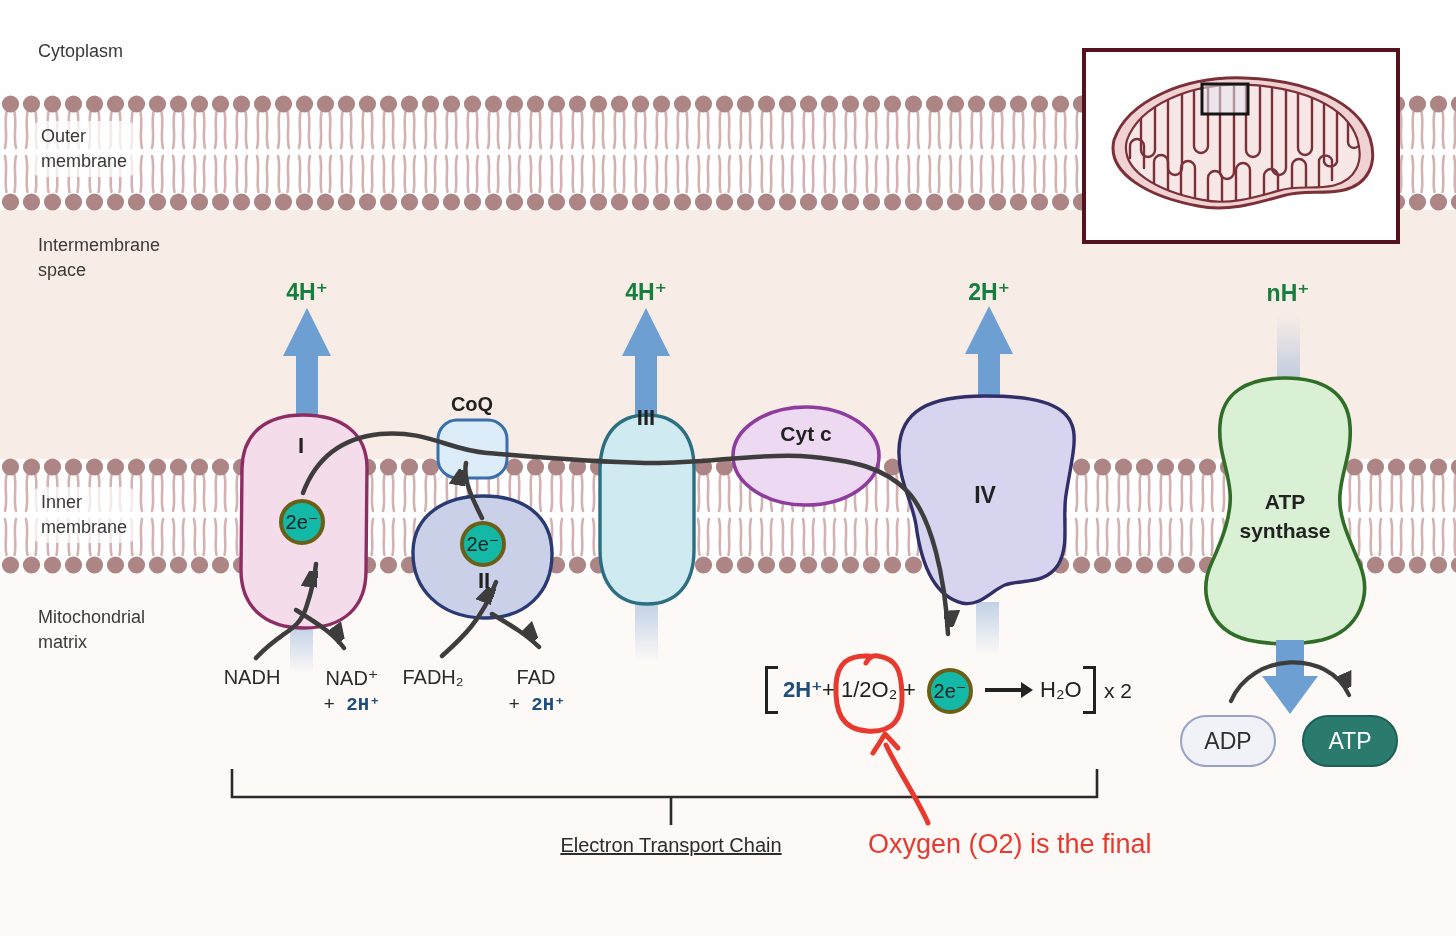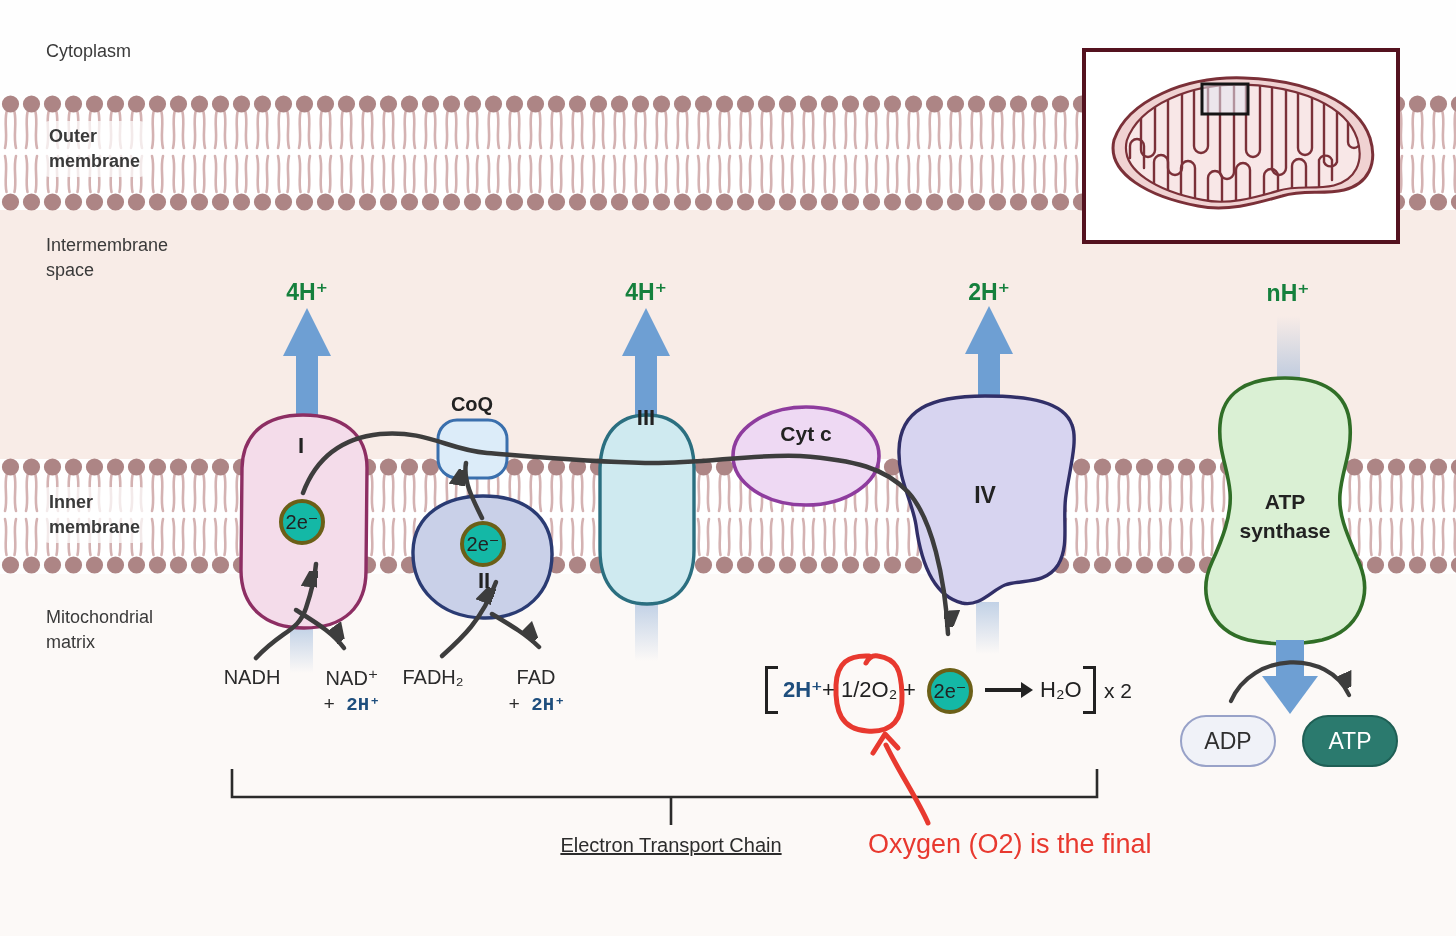--- a/index.html
+++ b/index.html
@@ -5,22 +5,22 @@
   html,body{margin:0;padding:0;background:#fff;}
   #canvas{
     position:relative;width:1456px;height:936px;overflow:hidden;background:#fefefe;
     font-family:"Liberation Sans","DejaVu Sans",sans-serif;
   }
   .abs{position:absolute;}
   svg{display:block;}
   .band{position:absolute;left:0;width:1456px;}
   .band.intermembrane{top:210px;height:249px;background:#f8ece7;}
   .band.matrix{top:574px;height:362px;background:#fcf9f7;}
-  .region-label{position:absolute;font-size:18px;color:#3a3a3a;line-height:1.38;margin-left:8px;}
-  .backdrop{background:rgba(255,255,255,.72);border-radius:9px;padding:3px 9px;font-weight:bold;}
+  .region-label{position:absolute;font-size:18px;color:#3a3a3a;line-height:1.38;}
+  .backdrop{background:rgba(255,255,255,.72);border-radius:9px;padding:3px 9px;}
   .complex-label{position:absolute;transform:translate(-50%,-50%);font-weight:bold;color:#222;}
   .proton{position:absolute;transform:translateX(-50%);font-weight:bold;color:#15803d;font-size:23px;}
   .mol{position:absolute;transform:translateX(-50%);font-size:20px;color:#2b2b2b;white-space:nowrap;}
   .molsub{position:absolute;transform:translateX(-50%);font-size:19px;color:#2b2b2b;white-space:nowrap;font-family:Liberation Mono, monospace;}
   .molsub b{color:#1e4e7d;}
   .ecircle{position:absolute;transform:translate(-50%,-50%);width:46px;height:46px;border-radius:50%;
     background:#14b8a6;border:4px solid #6b5f17;display:flex;align-items:center;justify-content:center;
     font-size:20px;color:#222;box-sizing:border-box;}
   .col{position:absolute;width:23px;}
   .fadedown{background:linear-gradient(to bottom,rgba(146,177,216,.55),rgba(146,177,216,0));}

